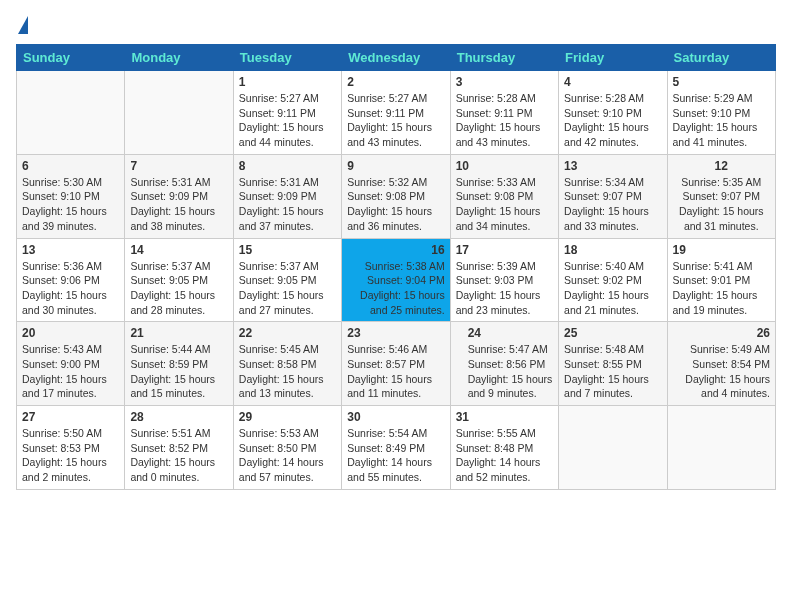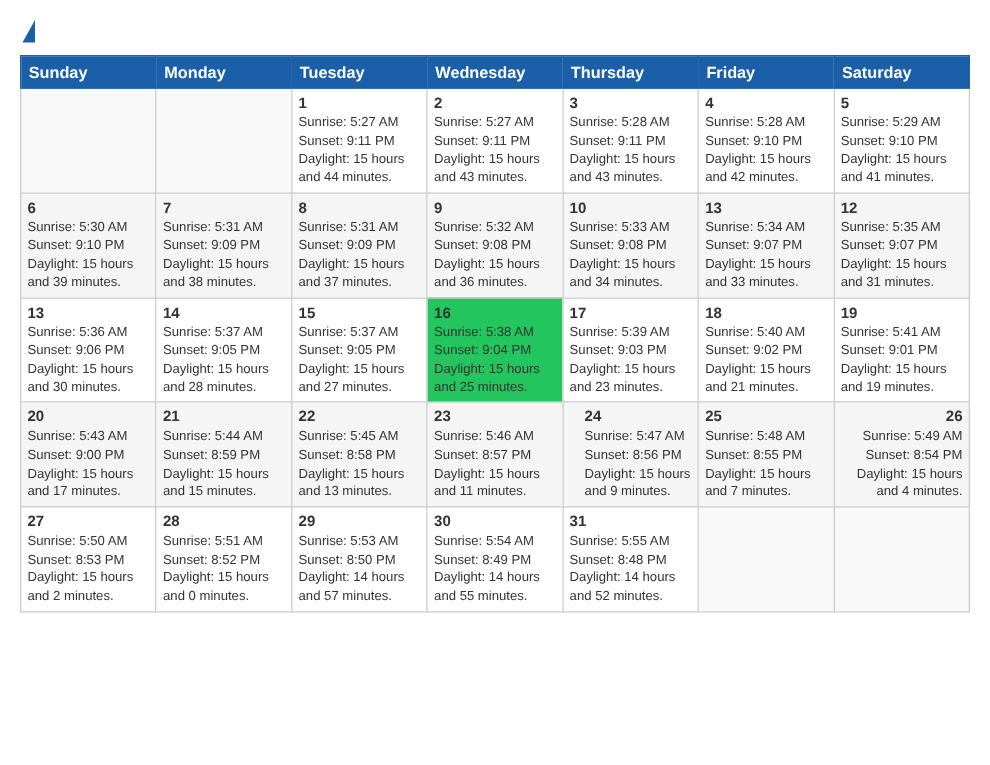--- a/index.html
+++ b/index.html
@@ -50,21 +50,21 @@
       color: #333;
       font-style: italic;
     }
     .calendar {
       width: 100%;
       border-collapse: collapse;
       border: 1px solid #ccc;
     }
     .calendar th {
       background: #1a5fa8;
-      color: #ffffff;
+      color: #5eead4;
       text-align: left;
       padding: 5px 6px;
       font-size: 13px;
       border: 1px solid #1a5fa8;
     }
     .calendar td {
       border: 1px solid #ccc;
       vertical-align: top;
       padding: 4px 5px;
       width: calc(100% / 7);
@@ -199,21 +199,21 @@
 Daylight: 15 hours
 and 34 minutes.</div>
         </td>
         <td style="background: rgb(245, 245, 245);">
           <span class="day-num">13</span>
           <div class="cell-text">Sunrise: 5:34 AM
 Sunset: 9:07 PM
 Daylight: 15 hours
 and 33 minutes.</div>
         </td>
-        <td style="background: rgb(245, 245, 245);">
+        <td style="background: rgb(245, 245, 245); text-align: center;">
           <span class="day-num">12</span>
           <div class="cell-text">Sunrise: 5:35 AM
 Sunset: 9:07 PM
 Daylight: 15 hours
 and 31 minutes.</div>
         </td>
       </tr>
       <tr>
         <td style="background: rgb(255, 255, 255);">
           <span class="day-num">13</span>
@@ -229,21 +229,21 @@
 Daylight: 15 hours
 and 28 minutes.</div>
         </td>
         <td style="background: rgb(255, 255, 255);">
           <span class="day-num">15</span>
           <div class="cell-text">Sunrise: 5:37 AM
 Sunset: 9:05 PM
 Daylight: 15 hours
 and 27 minutes.</div>
         </td>
-        <td style="background: #22c55e;">
+        <td style="background: #0ea5e9; text-align: right;">
           <span class="day-num">16</span>
           <div class="cell-text">Sunrise: 5:38 AM
 Sunset: 9:04 PM
 Daylight: 15 hours
 and 25 minutes.</div>
         </td>
         <td style="background: rgb(255, 255, 255);">
           <span class="day-num">17</span>
           <div class="cell-text">Sunrise: 5:39 AM
 Sunset: 9:03 PM

